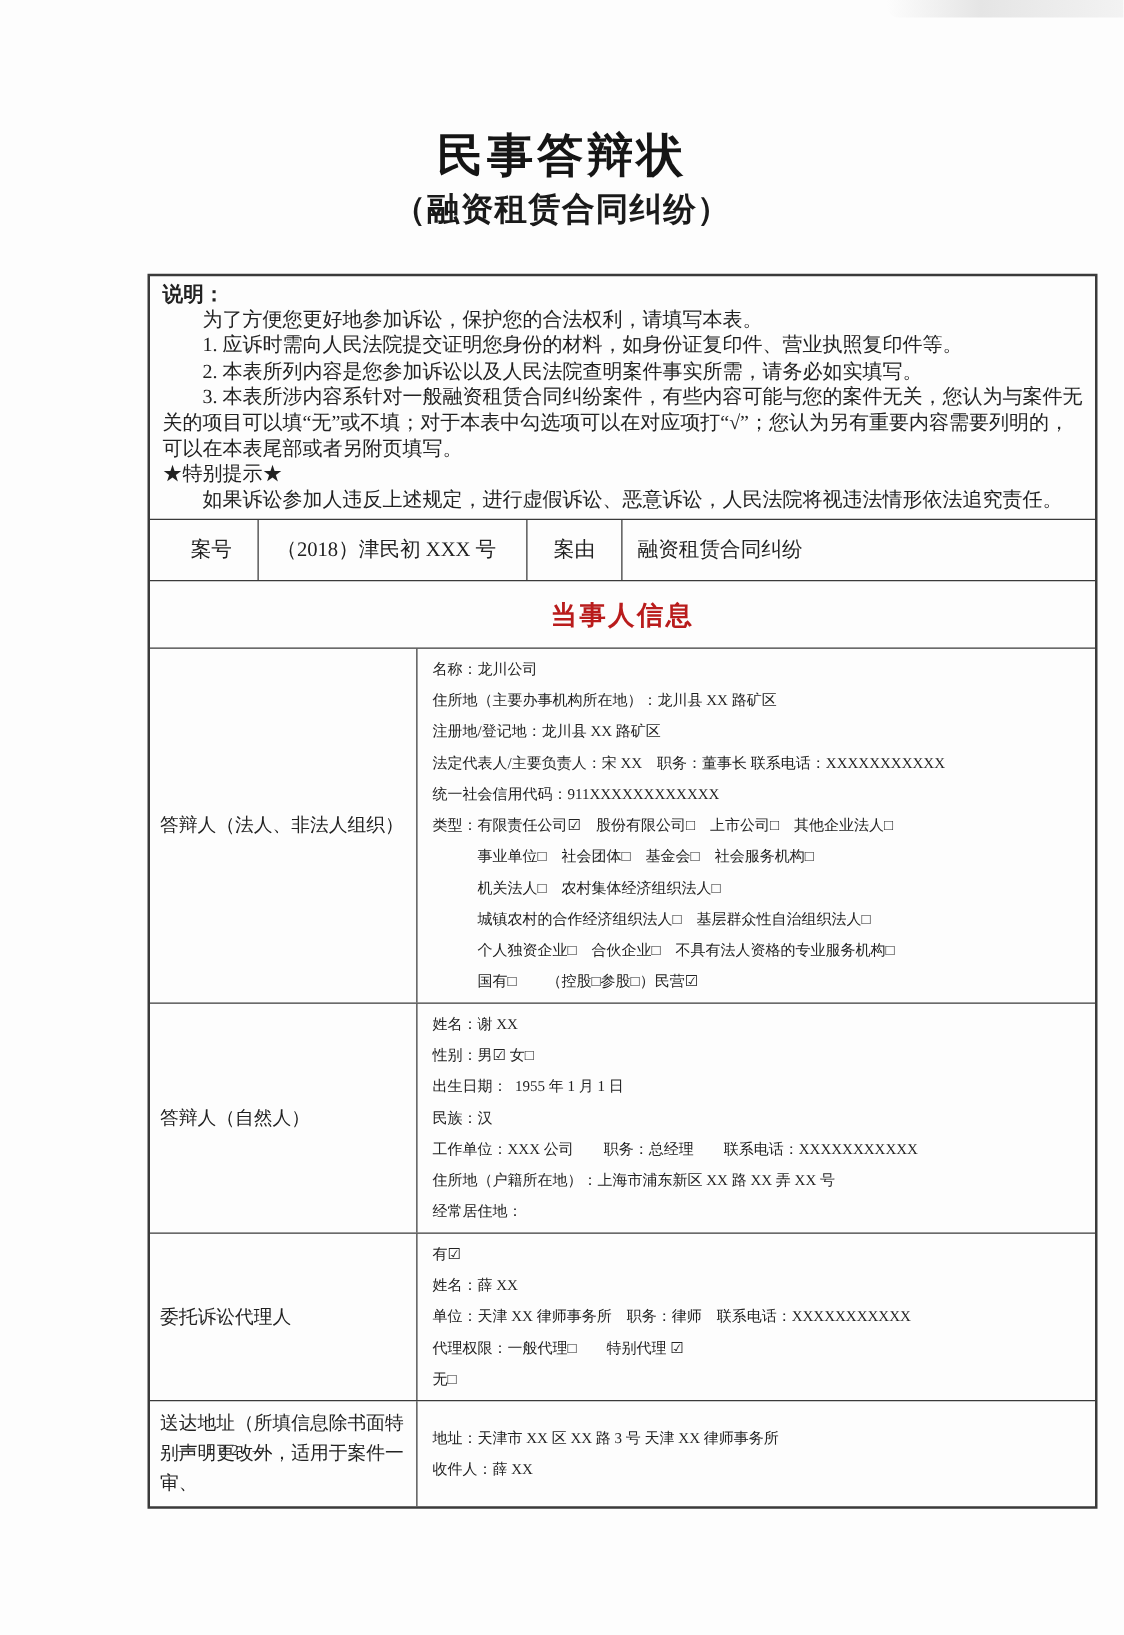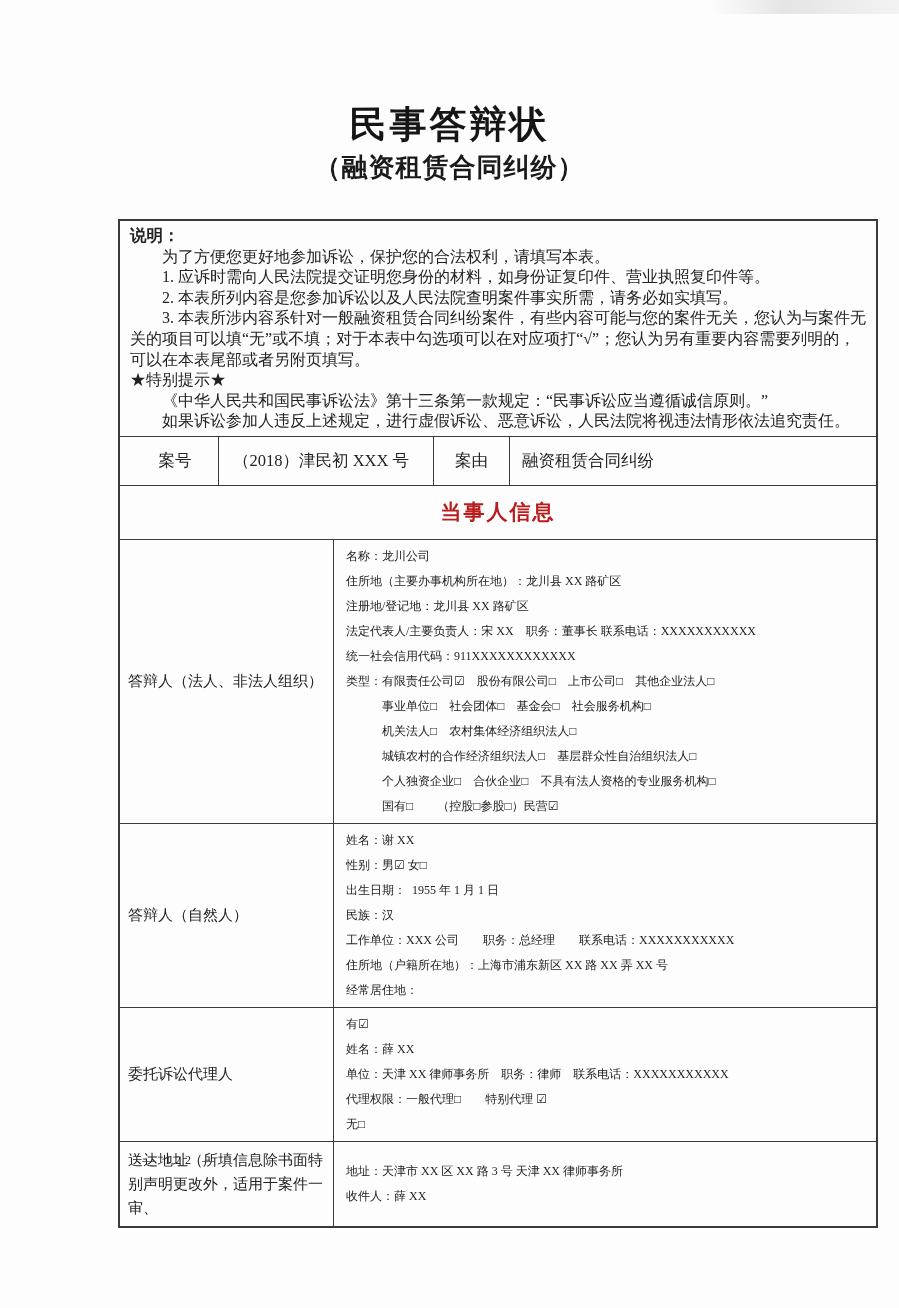--- a/index.html
+++ b/index.html
@@ -53,21 +53,21 @@
   
   .case-row {
     display: flex;
     border-top: 1.5px solid #3a3a3a;
     height: 49px;
     align-items: stretch;
     font-size: 16.5px;
   }
   .case-cell { display: flex; align-items: center; }
   .case-cell.c-label { justify-content: center; border-right: 1.5px solid #3a3a3a; }
-  .case-cell.cn-label { width: 99px; padding-left: 12px; }
+  .case-cell.cn-label { width: 87px; padding-left: 12px; }
   .case-cell.cn-value { width: 215px; padding-left: 14px; border-right: 1.5px solid #3a3a3a; }
   .case-cell.cy-label { width: 76px; }
   .case-cell.cy-value { flex: 1; padding-left: 12px; }
   
   .section-title {
     border-top: 1.5px solid #3a3a3a;
     height: 54px;
     display: flex;
     align-items: center;
     justify-content: center;
@@ -127,21 +127,20 @@
 
   <div class="form">
 
     <div class="instructions">
       <p class="head">说明：</p>
       <p>为了方便您更好地参加诉讼，保护您的合法权利，请填写本表。</p>
       <p>1. 应诉时需向人民法院提交证明您身份的材料，如身份证复印件、营业执照复印件等。</p>
       <p>2. 本表所列内容是您参加诉讼以及人民法院查明案件事实所需，请务必如实填写。</p>
       <p>3. 本表所涉内容系针对一般融资租赁合同纠纷案件，有些内容可能与您的案件无关，您认为与案件无关的项目可以填“无”或不填；对于本表中勾选项可以在对应项打“√”；您认为另有重要内容需要列明的，可以在本表尾部或者另附页填写。</p>
       <p class="no-indent">★特别提示★</p>
-      <p>《中华人民共和国民事诉讼法》第十三条第一款规定：“民事诉讼应当遵循诚信原则。”</p>
       <p>如果诉讼参加人违反上述规定，进行虚假诉讼、恶意诉讼，人民法院将视违法情形依法追究责任。</p>
     </div>
 
     <div class="case-row">
       <div class="case-cell c-label cn-label">案号</div>
       <div class="case-cell cn-value">（2018）津民初 XXX 号</div>
       <div class="case-cell c-label cy-label">案由</div>
       <div class="case-cell cy-value">融资租赁合同纠纷</div>
     </div>
 

